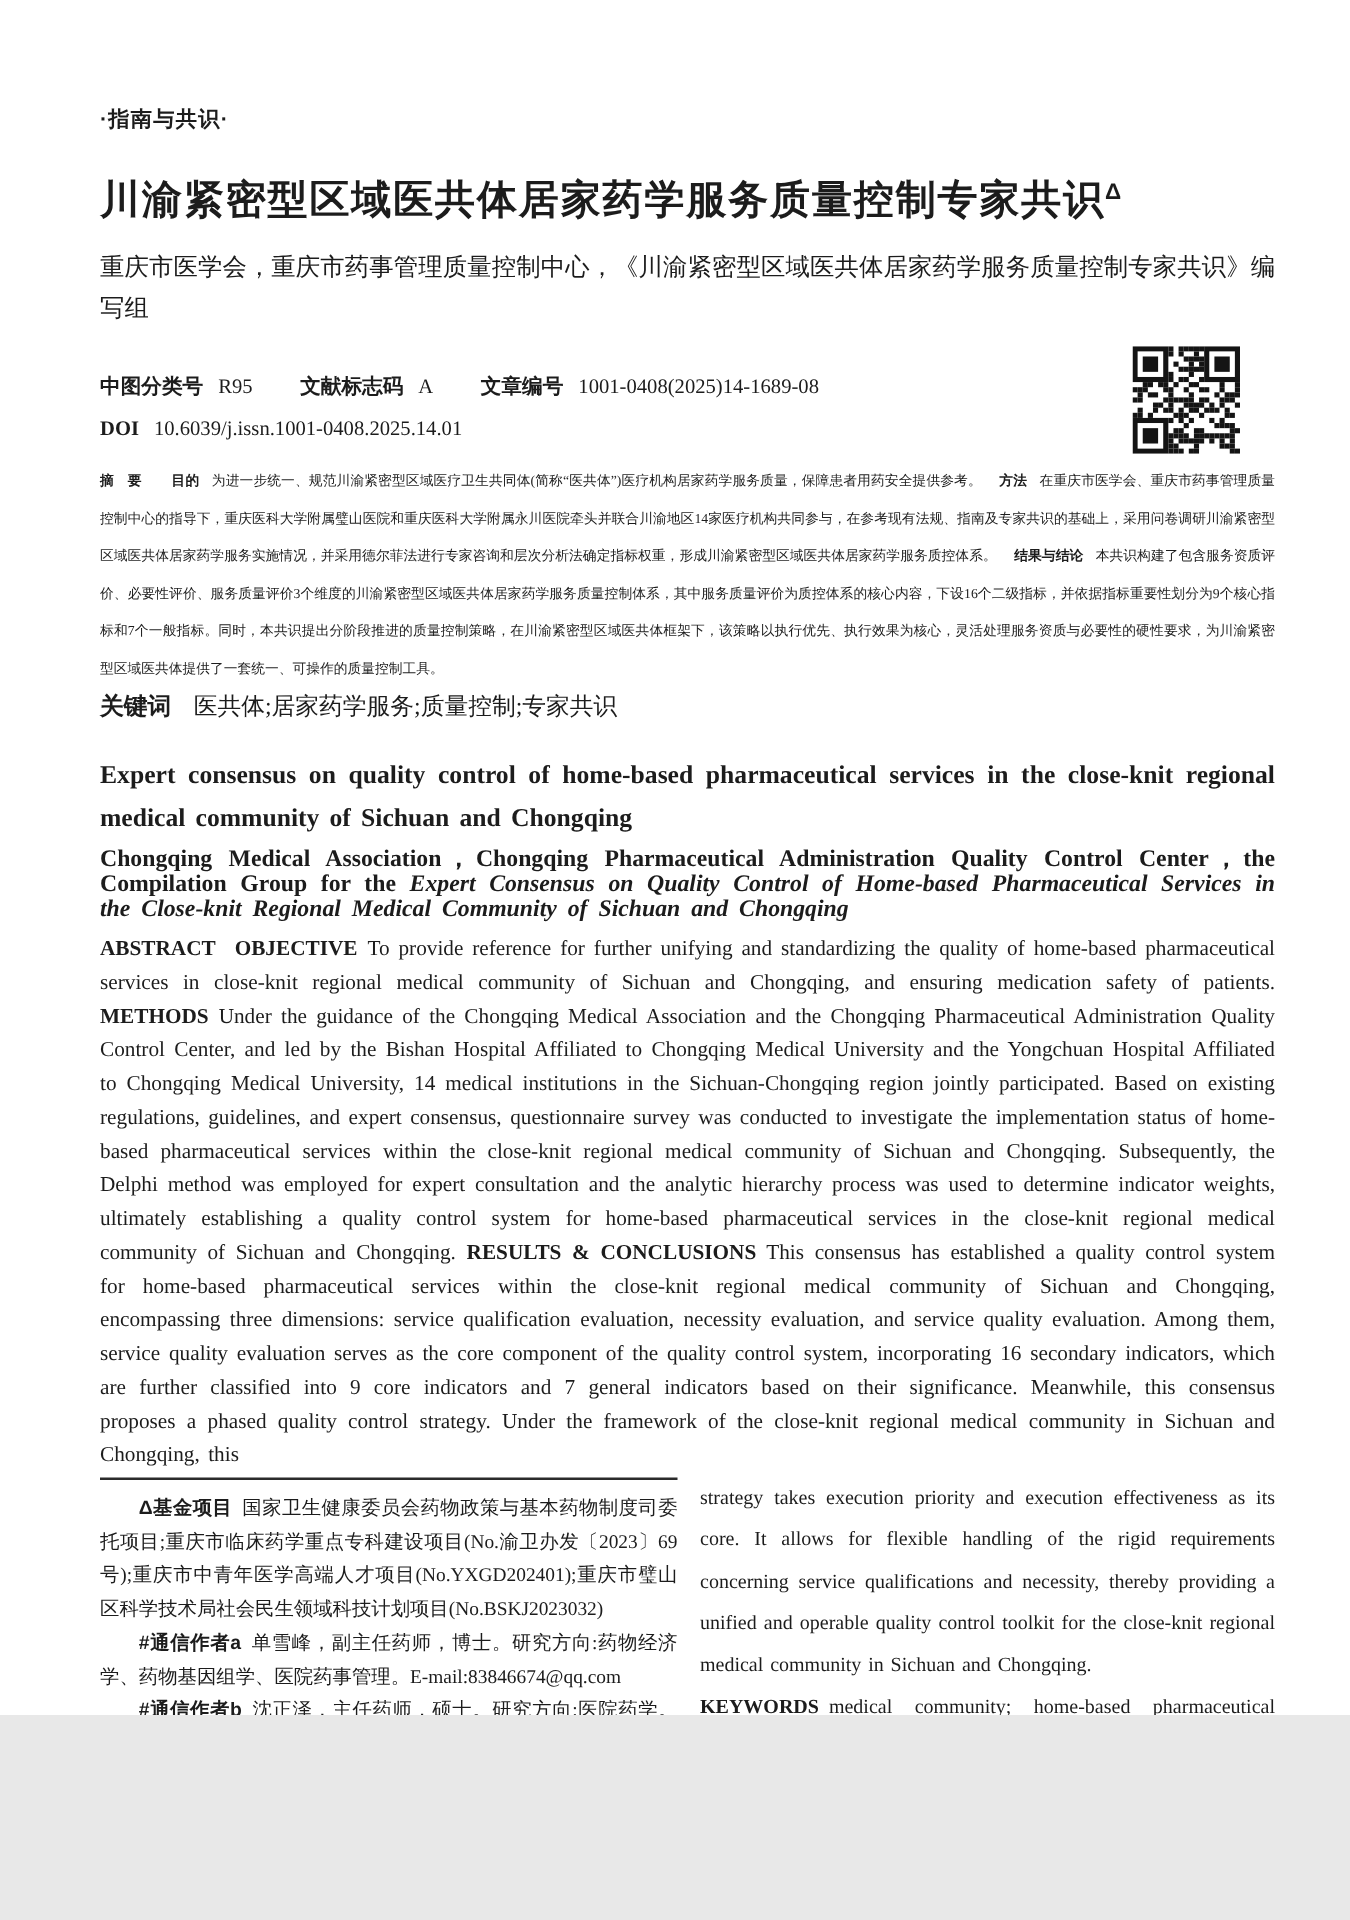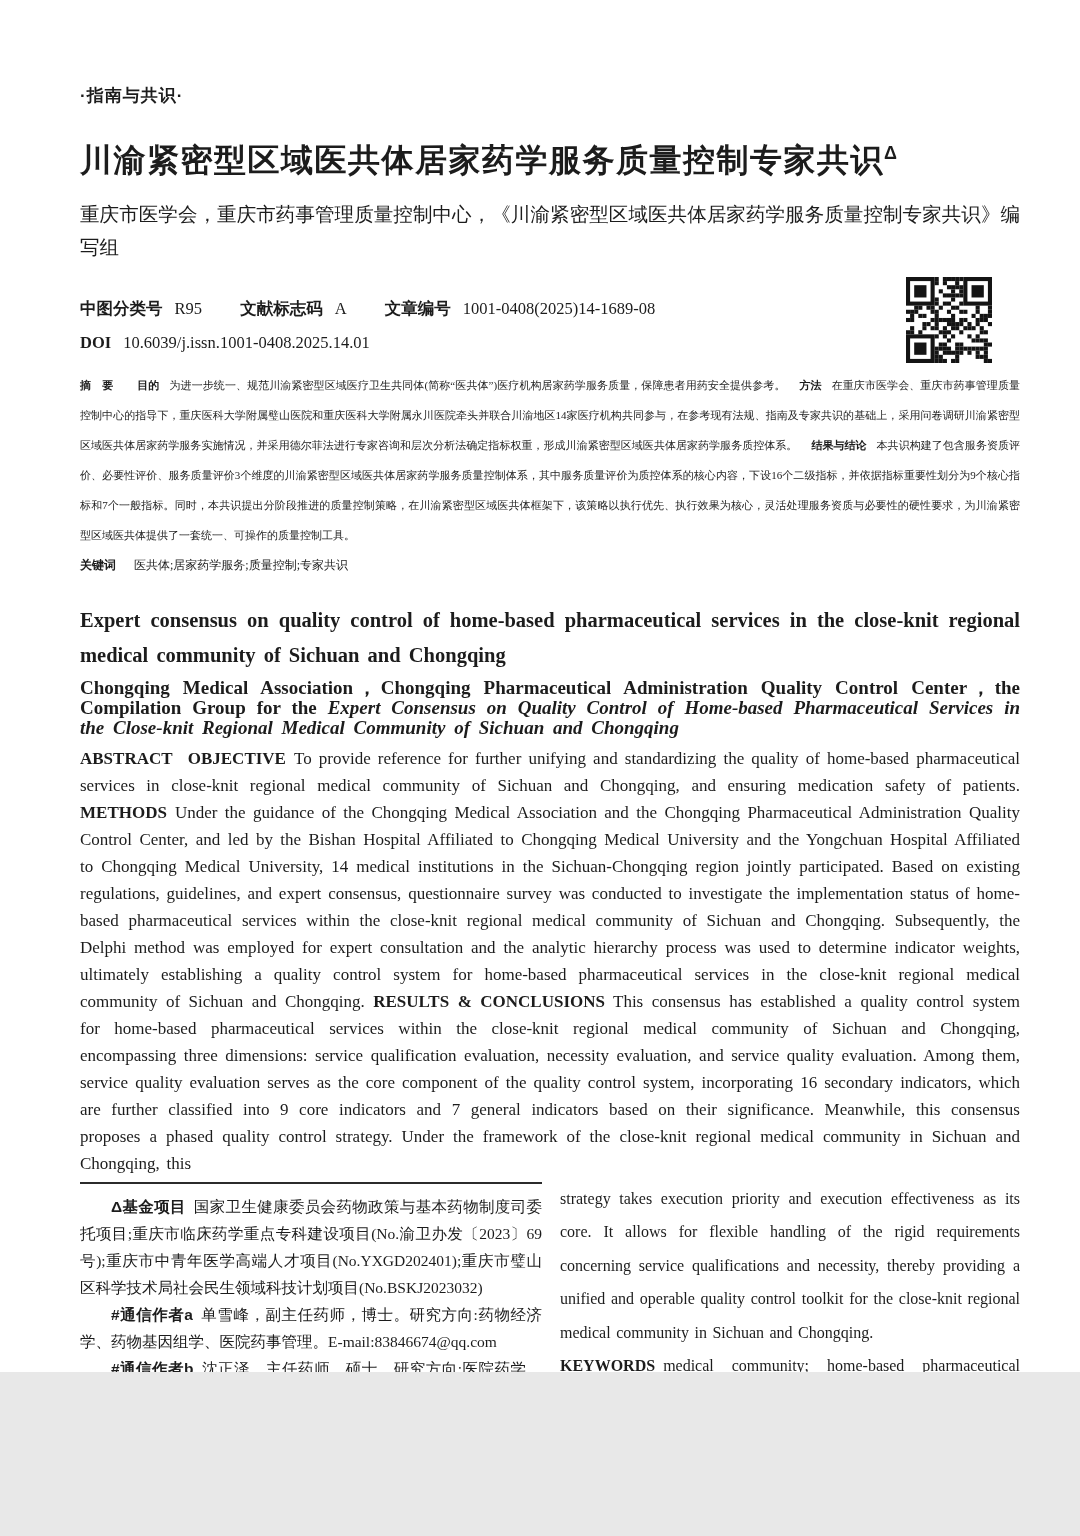--- a/index.html
+++ b/index.html
@@ -16,21 +16,21 @@
   .title sup{font-size:18px;}
   .authors{margin:16px 0 0 0;font-size:19.5px;line-height:33px;text-align:justify;}
   .meta-row{margin-top:10px;display:flex;justify-content:space-between;align-items:center;min-height:92px;}
   .meta{font-size:16.5px;line-height:34px;padding-top:12px;}
   .meta .grp{margin-right:34px;white-space:nowrap;}
   .meta .lbl{margin-right:12px;}
   .qr-box{width:86px;height:86px;margin-right:28px;flex:0 0 auto;}
   .abs-cn{margin:4px 0 0 0;font-size:11px;line-height:30px;text-align:justify;}
   .abs-cn .runlbl{margin:0 10px 0 14px;}
   .abs-cn .runlbl:first-child{margin-left:0;}
-  .kw-cn{margin:0;font-size:12px;line-height:31px;}
+  .kw-cn{margin:0;font-size:19px;line-height:31px;}
   .kw-cn .lbl{margin-right:18px;}
   .en-title{margin:22px 0 0 0;font-size:20.5px;line-height:35px;font-weight:bold;text-align:justify;word-spacing:3px;}
   .en-authors{margin:5px 0 0 0;font-size:19px;line-height:20px;text-align:justify;word-spacing:4px;font-weight:bold;}
   .en-abs{margin:7px 0 0 0;font-size:17px;line-height:27px;text-align:justify;word-spacing:2.5px;}
   .en-abs .runlbl, .abs-b .runlbl{margin-right:8px;}
   .split{display:flex;margin-top:5px;align-items:flex-start;}
   .footnote{width:462px;flex:0 0 auto;border-top:2px solid #2b2b2b;padding-top:9px;
             font-size:15.5px;line-height:27px;text-align:justify;}
   .footnote p{margin:0;text-indent:2em;}
   .footnote .lbl{margin-right:8px;}

